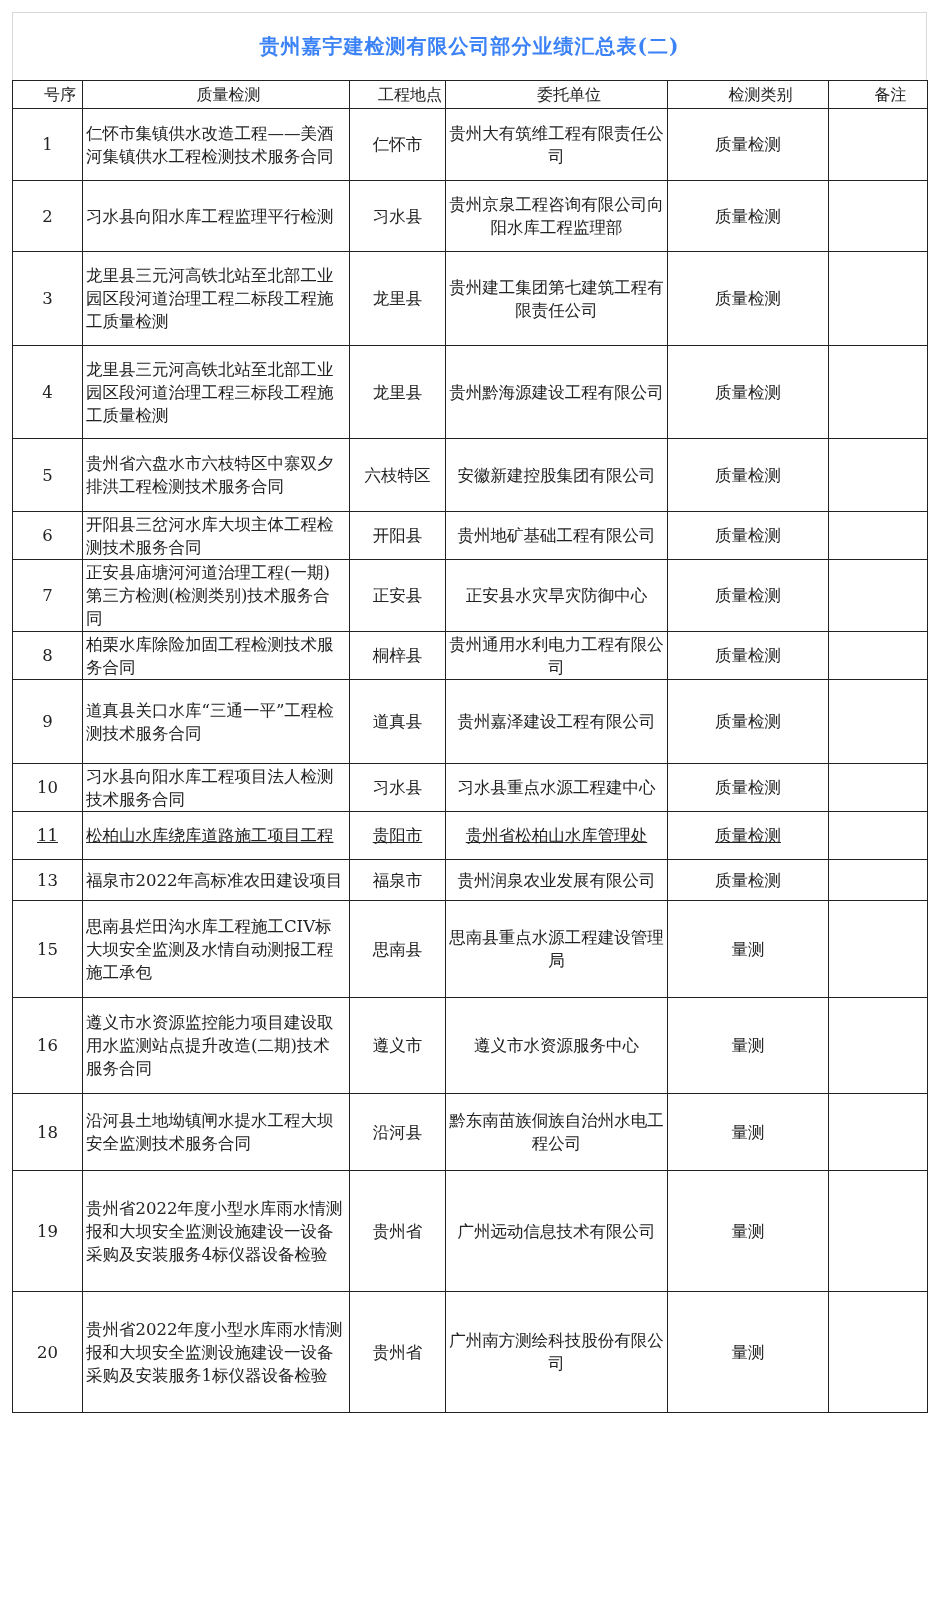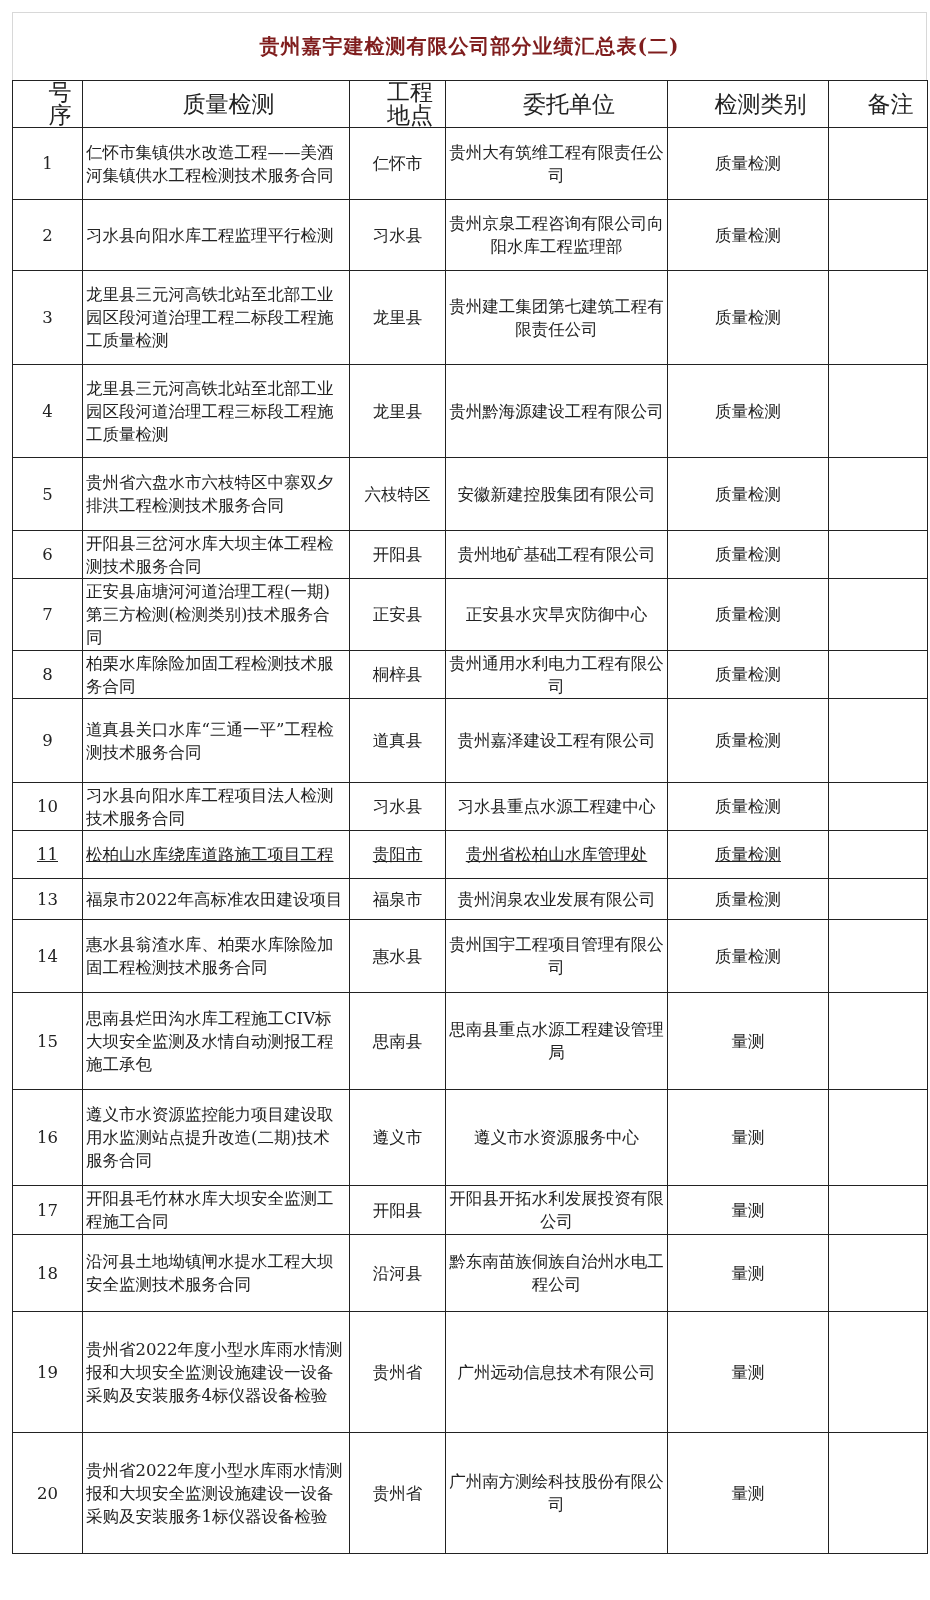--- a/index.html
+++ b/index.html
@@ -1,26 +1,26 @@
 <!DOCTYPE html>
 <html><head>
 <meta charset="utf-8">
 <style>
   html, body { margin: 0; padding: 0; background: #ffffff; }
   body { width: 930px; height: 1600px; position: relative; overflow: hidden;
          font-family: "DejaVu Serif", "Liberation Serif", serif; color: #222; }
   .sheet { position: absolute; left: 12px; top: 12px; width: 915px; }
   .title-box { height: 67px; border: 1px solid #d8d8d8; border-bottom: none;
                display: flex; align-items: center; justify-content: center; }
-  .title { font-size: 20px; font-weight: bold; letter-spacing: 1px; color: #7f1d1d; }
+  .title { font-size: 20px; font-weight: bold; letter-spacing: 1px; color: #3b82f6; }
   table { border-collapse: collapse; table-layout: fixed; width: 915px; }
   td, th { border: 1.5px solid #222; text-align: center; vertical-align: middle;
            font-size: 16.5px; font-weight: normal; line-height: 23px; padding: 0 3px;
            word-break: break-all; color: #222; }
-  th { height: 27px; font-size: 23px; padding-left: 28px; }
+  th { height: 27px; font-size: 16px; padding-left: 28px; }
   td.name { text-align: left; }
 </style>
 </head>
 <body>
 
 <div class="sheet">
   <div class="title-box">
     <div class="title">贵州嘉宇建检测有限公司部分业绩汇总表(二)</div>
   </div>
   <table>
@@ -132,49 +132,33 @@
           <td></td>
         </tr>
         <tr style="height: 41px;">
           <td>13</td>
           <td class="name">福泉市2022年高标准农田建设项目</td>
           <td>福泉市</td>
           <td>贵州润泉农业发展有限公司</td>
           <td>质量检测</td>
           <td></td>
         </tr>
-        <tr style="height: 73px;">
-          <td>14</td>
-          <td class="name">惠水县翁渣水库、柏栗水库除险加固工程检测技术服务合同</td>
-          <td>惠水县</td>
-          <td>贵州国宇工程项目管理有限公司</td>
-          <td>质量检测</td>
-          <td></td>
-        </tr>
         <tr style="height: 97px;">
           <td>15</td>
           <td class="name">思南县烂田沟水库工程施工CIV标大坝安全监测及水情自动测报工程施工承包</td>
           <td>思南县</td>
           <td>思南县重点水源工程建设管理局</td>
           <td>量测</td>
           <td></td>
         </tr>
         <tr style="height: 96px;">
           <td>16</td>
           <td class="name">遵义市水资源监控能力项目建设取用水监测站点提升改造(二期)技术服务合同</td>
           <td>遵义市</td>
           <td>遵义市水资源服务中心</td>
-          <td>量测</td>
-          <td></td>
-        </tr>
-        <tr style="height: 49px;">
-          <td>17</td>
-          <td class="name">开阳县毛竹林水库大坝安全监测工程施工合同</td>
-          <td>开阳县</td>
-          <td>开阳县开拓水利发展投资有限公司</td>
           <td>量测</td>
           <td></td>
         </tr>
         <tr style="height: 77px;">
           <td>18</td>
           <td class="name">沿河县土地坳镇闸水提水工程大坝安全监测技术服务合同</td>
           <td>沿河县</td>
           <td>黔东南苗族侗族自治州水电工程公司</td>
           <td>量测</td>
           <td></td>

